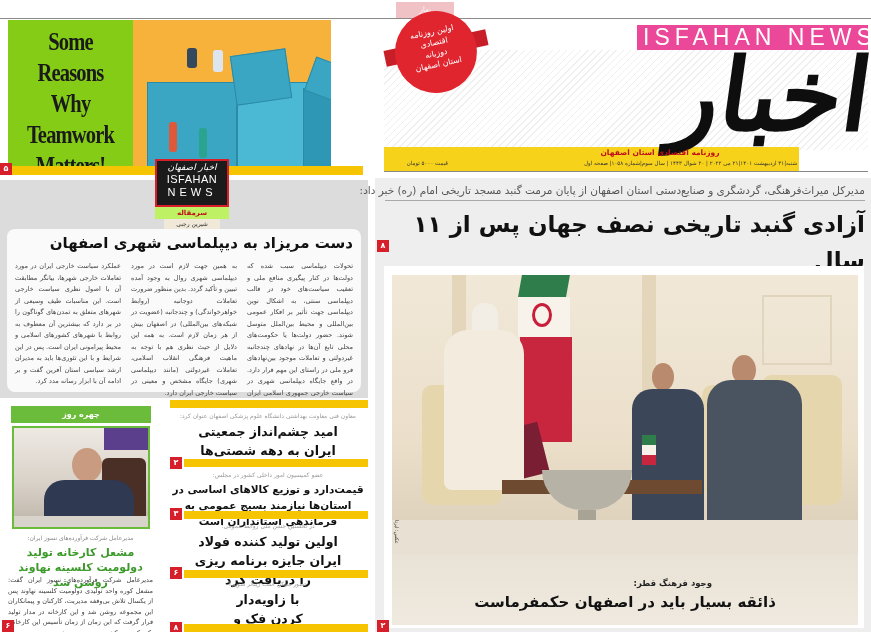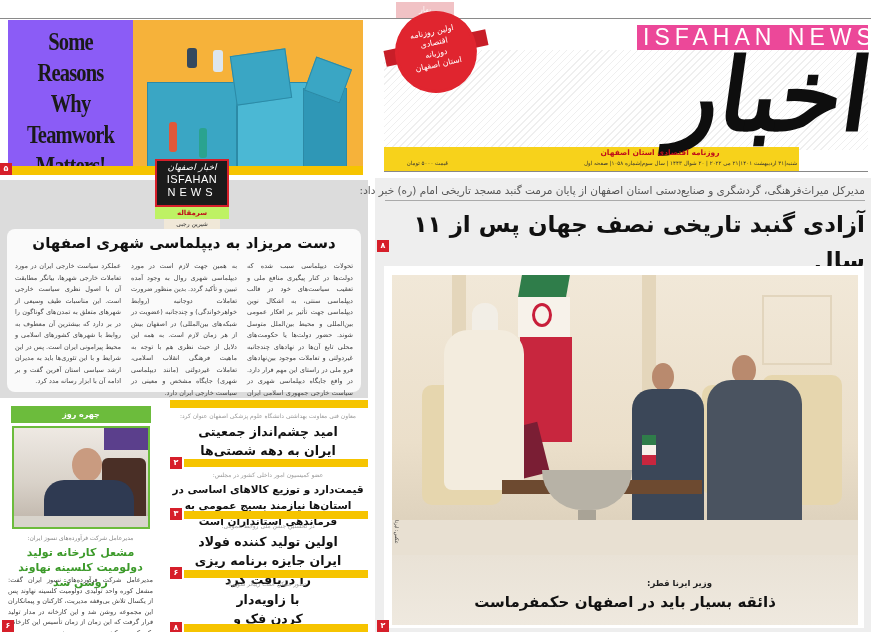--- a/index.html
+++ b/index.html
@@ -2,39 +2,39 @@
 <html><head>
 <meta charset="utf-8">
 <style>
   * { box-sizing: border-box; margin: 0; padding: 0; }
   body { width: 871px; height: 632px; overflow: hidden; background: #ffffff; font-family: "DejaVu Sans", sans-serif; position: relative; }
   .abs { position: absolute; }
   
   .top-rule { left: 0; top: 18px; width: 871px; height: 1px; background: #8a8a8a; }
 
   
-  .teamwork { left: 8px; top: 20px; width: 355px; height: 152px; background: #8b5cf6; overflow: hidden; padding-left: 32px; }
+  .teamwork { left: 8px; top: 20px; width: 323px; height: 152px; background: #84cc16; overflow: hidden; padding-left: 32px; }
   .teamwork-text { left: 0; top: 6px; width: 125px; text-align: center; font-family: "Liberation Serif", serif; font-weight: bold; font-size: 25px; line-height: 31px; color: #1a1a1a; letter-spacing: -1px; transform: scaleX(0.82); transform-origin: center top; }
   .teamwork-art { left: 125px; top: 0; width: 230px; height: 152px; background: #f6b23a; }
   .puzzle { background: #3aa6c4; border: 1px solid #2c8aa6; }
   .teamwork-bar { left: 8px; top: 166px; width: 355px; height: 9px; background: #f6c400; }
   .badge { width: 12px; height: 12px; background: #d61f2a; color: #fff; font-size: 8px; line-height: 12px; text-align: center; font-weight: bold; }
 
   
   .mini-logo { left: 155px; top: 159px; width: 74px; height: 48px; background: #1b1b1b; border: 2px solid #d61f2a; color: #fff; text-align: center; }
   .mini-logo .cal { font-size: 9px; line-height: 12px; font-style: italic; }
   .mini-logo .en1 { font-size: 11px; line-height: 13px; letter-spacing: 0.5px; font-family: "Liberation Sans", sans-serif; }
   .mini-logo .en2 { font-size: 11px; line-height: 13px; letter-spacing: 4px; font-family: "Liberation Sans", sans-serif; }
   .mini-tag { left: 155px; top: 207px; width: 74px; height: 12px; background: #bef264; font-size: 7px; line-height: 12px; text-align: center; color: #c0101a; font-weight: bold; }
   .mini-author { left: 164px; top: 219px; width: 56px; height: 10px; background: #f0e8d8; font-size: 6px; line-height: 10px; text-align: center; color: #333; }
 
   
   .editorial-bg { left: 0; top: 180px; width: 368px; height: 218px; background: #dcdcdc; }
   .editorial { left: 7px; top: 229px; width: 354px; height: 163px; background: #fafafa; border-radius: 8px; padding: 4px 8px; direction: rtl; }
-  .editorial h2 { font-size: 15px; font-weight: bold; text-align: center; color: #111; line-height: 20px; margin-bottom: 8px; }
+  .editorial h2 { font-size: 15px; font-weight: bold; text-align: right; color: #111; line-height: 20px; margin-bottom: 8px; }
   .editorial .cols { display: flex; gap: 10px; }
   .editorial .col { flex: 1; font-size: 6.5px; line-height: 11.5px; color: #444; text-align: justify; }
   .face-title { left: 11px; top: 406px; width: 140px; height: 17px; background: #6cbc3c; color: #fff; font-size: 8px; line-height: 17px; text-align: center; font-weight: bold; direction: rtl; }
   .face-photo { left: 12px; top: 426px; width: 138px; height: 103px; border: 2px solid #6cbc3c; background: linear-gradient(180deg, #eee9e3 0%, #d9d2c9 55%, #bdb3a8 100%); overflow: hidden; }
   .face-caption { left: 8px; top: 534px; width: 145px; font-size: 6px; color: #888; text-align: center; direction: rtl; }
   .face-headline { left: 8px; top: 545px; width: 145px; font-size: 11px; line-height: 15px; color: #3c9a2a; text-align: center; font-weight: bold; direction: rtl; }
   .face-body { left: 8px; top: 575px; width: 145px; font-size: 6.5px; line-height: 10.5px; color: #444; text-align: justify; direction: rtl; }
 
   
   .news-bar { left: 170px; width: 198px; height: 8px; background: #f6c400; }
@@ -206,15 +206,15 @@
   <div class="abs" style="left:110px;top:205px;width:200px;height:14px;background:#6d4a30;"></div>
   <div class="abs" style="left:150px;top:195px;width:90px;height:40px;background:#b7b2a6;border-radius:0 0 45px 45px;"></div>
   <div class="abs" style="left:186px;top:235px;width:18px;height:45px;background:#a9a396;"></div>
 
   <div class="abs" style="left:250px;top:160px;width:14px;height:30px;background:linear-gradient(#2f7d4a 0 33%, #f7f2ea 33% 66%, #c8263e 66%);"></div>
 
   <div class="abs" style="left:0;top:245px;width:466px;height:35px;background:#e8e0d2;"></div>
 </div>
 <div class="abs photo-credit">عکس: ایرنا</div>
 <div class="abs photo-caption-area"></div>
-<div class="abs photo-kicker">وزیر ایرنا قطر:</div>
+<div class="abs photo-kicker">وجود فرهنگ قطر:</div>
 <div class="abs photo-title">ذائقه بسیار باید در اصفهان حکمفرماست</div>
 <div class="abs badge photo-badge">۲</div>
 
 </body></html>

